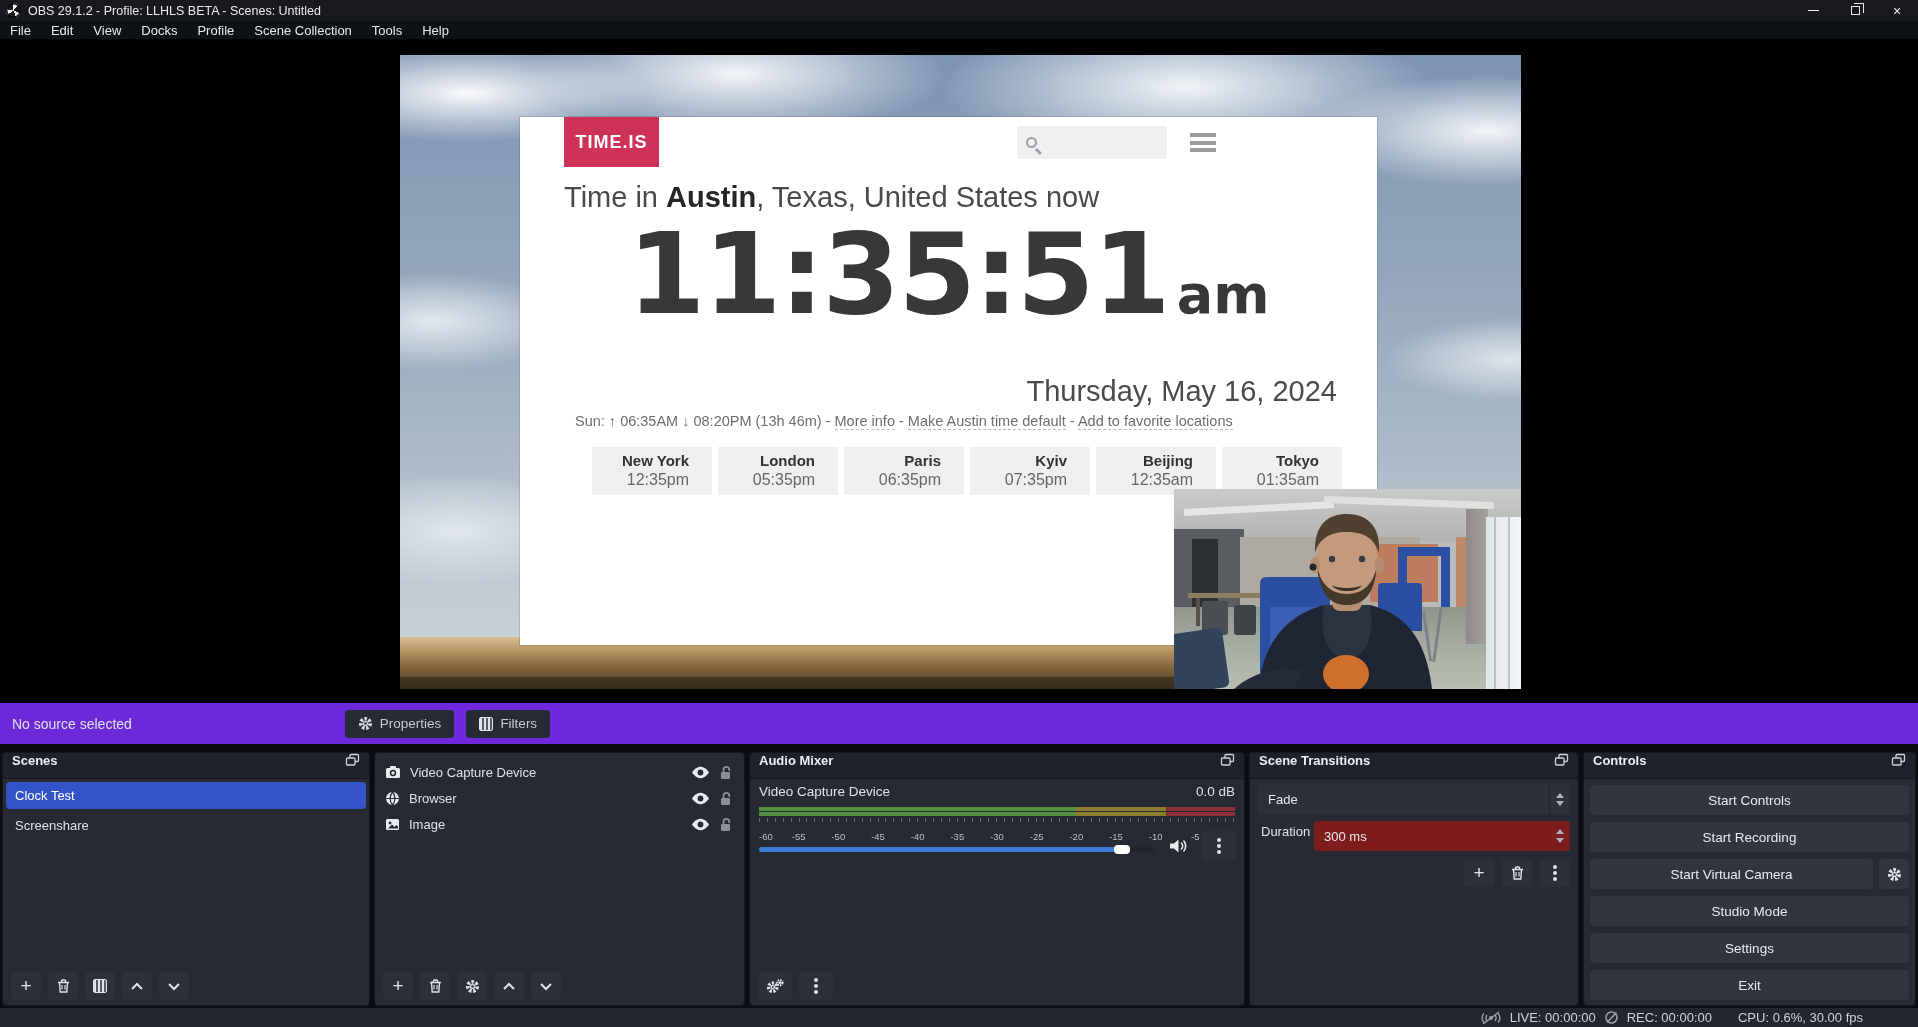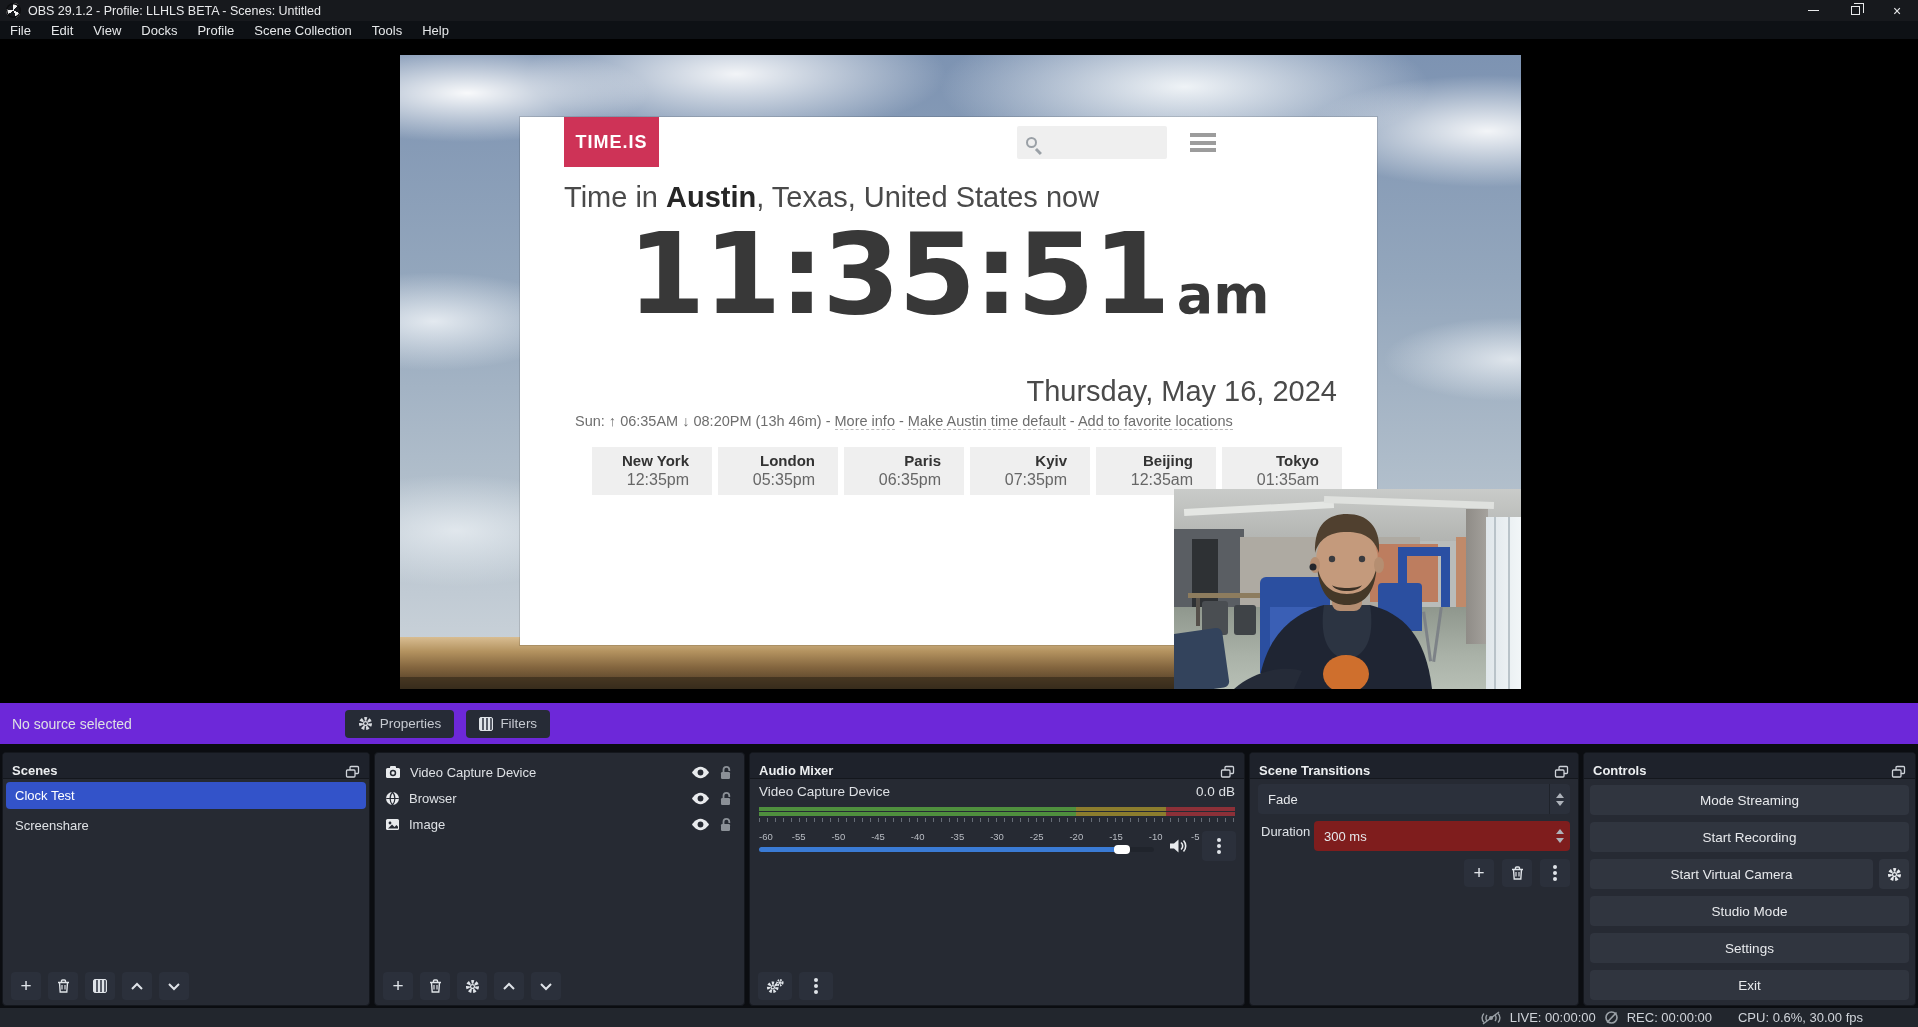--- a/index.html
+++ b/index.html
@@ -91,21 +91,21 @@
   
   .selbar { position:absolute; left:0; top:703px; width:100%; height:41px; background:#6d28d9; display:flex; align-items:center; }
   .selbar .status { color:#dde0e4; font-size:14px; margin-left:12px; }
   .selbtn { height:28px; background:#262b36; border:none; border-radius:4px; color:#c6cad1; font-size:13.5px; font-family:"Liberation Sans",sans-serif; display:flex; align-items:center; gap:7px; padding:0 13px; }
   .selbtn.props { margin-left:213px; }
   .selbtn.filt { margin-left:12px; }
   .filtericon { width:14px; height:14px; border:1px solid #dfe3e8; border-radius:2px; background:repeating-linear-gradient(90deg,#dfe3e8 0 2px,#565b66 2px 4px); display:block; }
 
   
   .panel { position:absolute; top:752px; height:254px; background:#262a33; border:1px solid #14171d; border-radius:4px; overflow:hidden; }
-  .phead { height:26px; background:#1e222b; display:flex; align-items:flex-end; padding:0 9px; color:#eceef0; font-size:13px; font-weight:bold; border-bottom:1px solid #14171d; }
+  .phead { height:26px; background:#1e222b; display:flex; align-items:flex-start; padding:0 9px; color:#eceef0; font-size:13px; font-weight:bold; border-bottom:1px solid #14171d; }
   .phead .popout { margin-left:auto; display:flex; }
   .listitem { height:27px; margin:3px 3px 0 3px; display:flex; align-items:center; padding-left:9px; color:#dee1e5; font-size:13px; border-radius:4px; }
   .listitem.sel { background:#3353c9; color:#fff; }
   .srcrow { height:26px; display:flex; align-items:center; padding:0 12px 0 10px; color:#dee1e5; font-size:13px; gap:9px; }
   .srcrow .grow { flex:1; }
   .ptools { position:absolute; left:8px; bottom:5px; display:flex; gap:7px; }
   .tbtn { width:30px; height:28px; background:#2b303b; border:none; border-radius:4px; color:#dfe3e8; font-size:19px; line-height:26px; display:flex; align-items:center; justify-content:center; font-family:"Liberation Sans",sans-serif; }
   .kebab { width:4px; height:4px; border-radius:50%; background:#dfe3e8; display:block; box-shadow:0 -6px 0 #dfe3e8, 0 6px 0 #dfe3e8; }
 
   
@@ -494,21 +494,21 @@
   <section class="panel" style="left:1583px;width:333px;">
     <div class="phead">
       <span>Controls</span>
       <span class="popout">
           <svg width="15" height="13">
             <rect x="5" y="1.5" width="8.5" height="7" rx="1" fill="none" stroke="#cfd3d9" stroke-width="1.3"></rect>
             <rect x="1.5" y="5" width="8.5" height="7" rx="1" fill="#1e222b" stroke="#cfd3d9" stroke-width="1.3"></rect>
           </svg>
         </span>
     </div>
-    <button class="cbtn" style="top:32px;">Mode Streaming</button>
+    <button class="cbtn" style="top:32px;">Start Controls</button>
     <button class="cbtn" style="top:69px;">Start Recording</button>
     <button class="cbtn narrow" style="top:106px;">Start Virtual Camera</button>
     <button class="gearbtn" style="top:106px;">
         <svg width="15" height="15" viewBox="0 0 20 20">
           <circle cx="10" cy="10" r="6.2" fill="none" stroke="#e8eaed" stroke-width="5" stroke-dasharray="3.3 2.1"></circle>
           <circle cx="10" cy="10" r="3.4" fill="#e8eaed"></circle>
           <circle cx="10" cy="10" r="1.7" fill="#30353f"></circle>
         </svg>
       </button>
     <button class="cbtn" style="top:143px;">Studio Mode</button>

